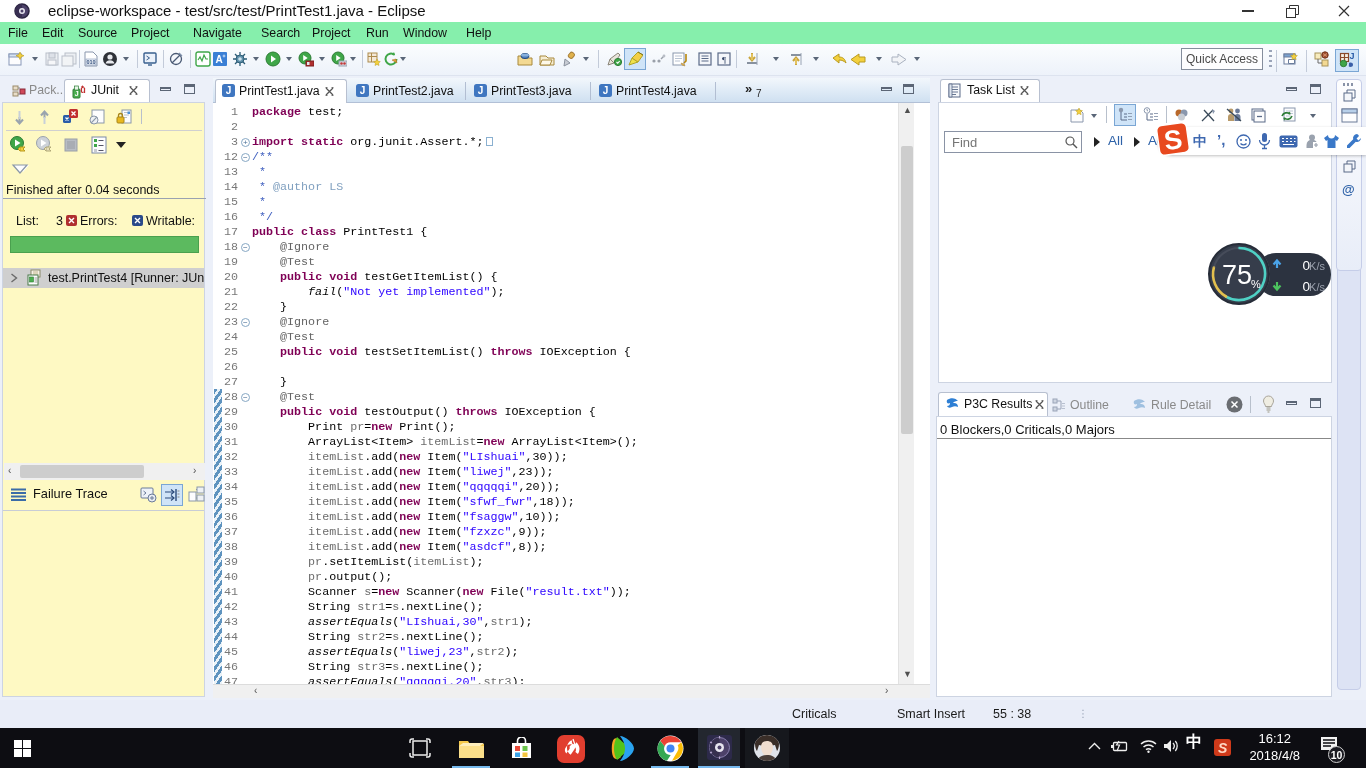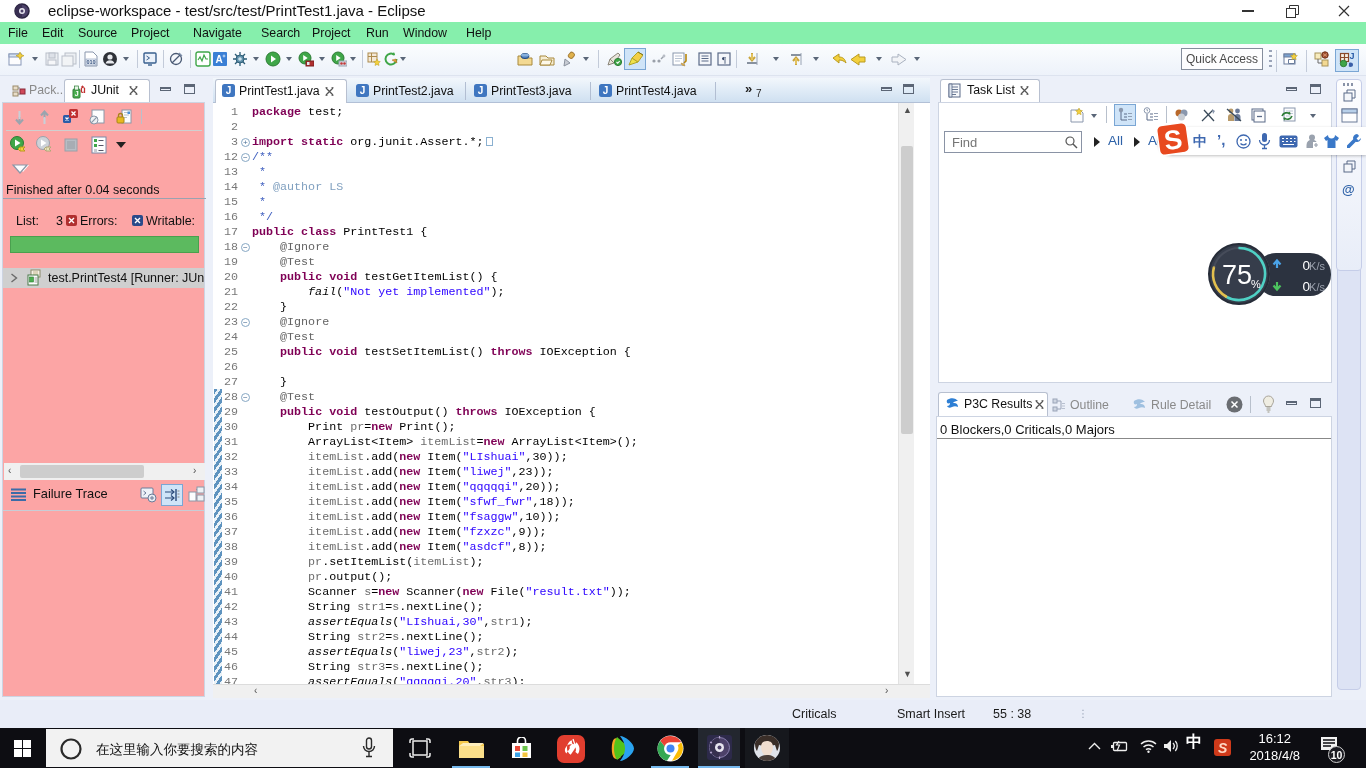--- a/index.html
+++ b/index.html
@@ -16,21 +16,21 @@
 #toolbar{position:absolute;left:0;top:44px;width:1366px;height:32px;background:linear-gradient(#fbfdfe,#edf2fa);border-bottom:1px solid #dde3ef}
 .tsep{position:absolute;top:6px;width:1px;height:18px;background:#c3cbd9}
 .car{position:absolute;width:0;height:0;border-left:3.5px solid transparent;border-right:3.5px solid transparent;border-top:4px solid #5a6678;top:13px}
 .wtab{position:absolute;background:#fff;border:1px solid #b8c0d0;border-bottom:none;border-radius:3px 3px 0 0}
 .tabtxt{font-size:12.3px;color:#111}
 .graytxt{color:#8a8a8a}
 .minbtn{position:absolute;width:11px;height:4px;border:1px solid #5c6676;border-top-width:2px}
 .maxbtn{position:absolute;width:11px;height:10px;border:1px solid #5c6676;border-top-width:3px}
 
 #leftpanel{position:absolute;left:2px;top:78px;width:203px;height:619px}
-#lp-body{position:absolute;left:0;top:24px;width:203px;height:595px;background:#fca5a5;border:1px solid #cdd4e2}
+#lp-body{position:absolute;left:0;top:24px;width:203px;height:595px;background:#fef9c3;border:1px solid #cdd4e2}
 
 #edgroup{position:absolute;left:213px;top:78px;width:717px;height:620px}
 #edtabs{position:absolute;left:0;top:0;width:717px;height:25px;background:linear-gradient(#f2f7fc,#cfe0f1);border-bottom:1px solid #b2c0d6}
 #edbody{position:absolute;left:0;top:25px;width:684px;height:581px;background:#fff;overflow:hidden}
 #gutter{position:absolute;left:9px;top:2px;width:16px;text-align:right;font:11.7px "Liberation Mono",monospace;line-height:15px;color:#787878;white-space:pre}
 #code{position:absolute;left:39px;top:2px;font:11.7px "Liberation Mono",monospace;line-height:15px;color:#000;white-space:pre}
 .kw{color:#7f0055;font-weight:bold}
 .st{color:#2a00ff}
 .cm{color:#3f5fbf}
 .tg{color:#7f9fbf}
@@ -761,31 +761,20 @@
   <span class="abs" style="left:1078px;top:0;line-height:28px;color:#97a1b5;letter-spacing:1px;font-size:10px">⋮</span>
 </div>
 
 <div id="taskbar">
   <svg class="abs" style="left:14px;top:12px" width="17" height="17" viewBox="0 0 17 17">
       <rect x="0" y="0" width="8" height="8" fill="#fff"></rect>
       <rect x="9" y="0" width="8" height="8" fill="#fff"></rect>
       <rect x="0" y="9" width="8" height="8" fill="#fff"></rect>
       <rect x="9" y="9" width="8" height="8" fill="#fff"></rect>
     </svg>
-  <div id="searchbox">
-    <svg class="abs" style="left:14px;top:9px" width="22" height="22" viewBox="0 0 22 22">
-        <circle cx="11" cy="11" r="9.5" fill="none" stroke="#2a2a2a" stroke-width="2.2"></circle>
-      </svg>
-    <span class="abs" style="left:50px;top:12px">在这里输入你要搜索的内容</span>
-    <svg class="abs" style="left:316px;top:8px" width="14" height="22" viewBox="0 0 14 22">
-        <rect x="4.5" y="1" width="5" height="11" rx="2.5" fill="none" stroke="#2a2a2a" stroke-width="1.4"></rect>
-        <path d="M1.5 9a5.5 5.5 0 0011 0" fill="none" stroke="#2a2a2a" stroke-width="1.4"></path>
-        <path d="M7 15v4M4 19.5h6" stroke="#2a2a2a" stroke-width="1.4"></path>
-      </svg>
-  </div>
   <svg class="abs" style="left:408px;top:9px" width="24" height="22" viewBox="0 0 24 22">
       <rect x="5" y="4" width="14" height="14" fill="none" stroke="#eee" stroke-width="1.5"></rect>
       <path d="M2 6V4a2 2 0 012-2h2M18 2h2a2 2 0 012 2v2M2 16v2a2 2 0 002 2h2M22 16v2a2 2 0 01-2 2h-2" fill="none" stroke="#eee" stroke-width="1.5"></path>
     </svg>
   <svg class="abs" style="left:458px;top:10px" width="27" height="21" viewBox="0 0 27 21">
       <path d="M1 3h9l2 3h14v14H1z" fill="#f5c94c"></path>
       <path d="M1 8h25v12H1z" fill="#fbdf8a"></path>
       <path d="M1 8l4-3h21l-4 3z" fill="#fdeebc"></path>
     </svg>
   <svg class="abs" style="left:510px;top:9px" width="23" height="23" viewBox="0 0 23 23">

